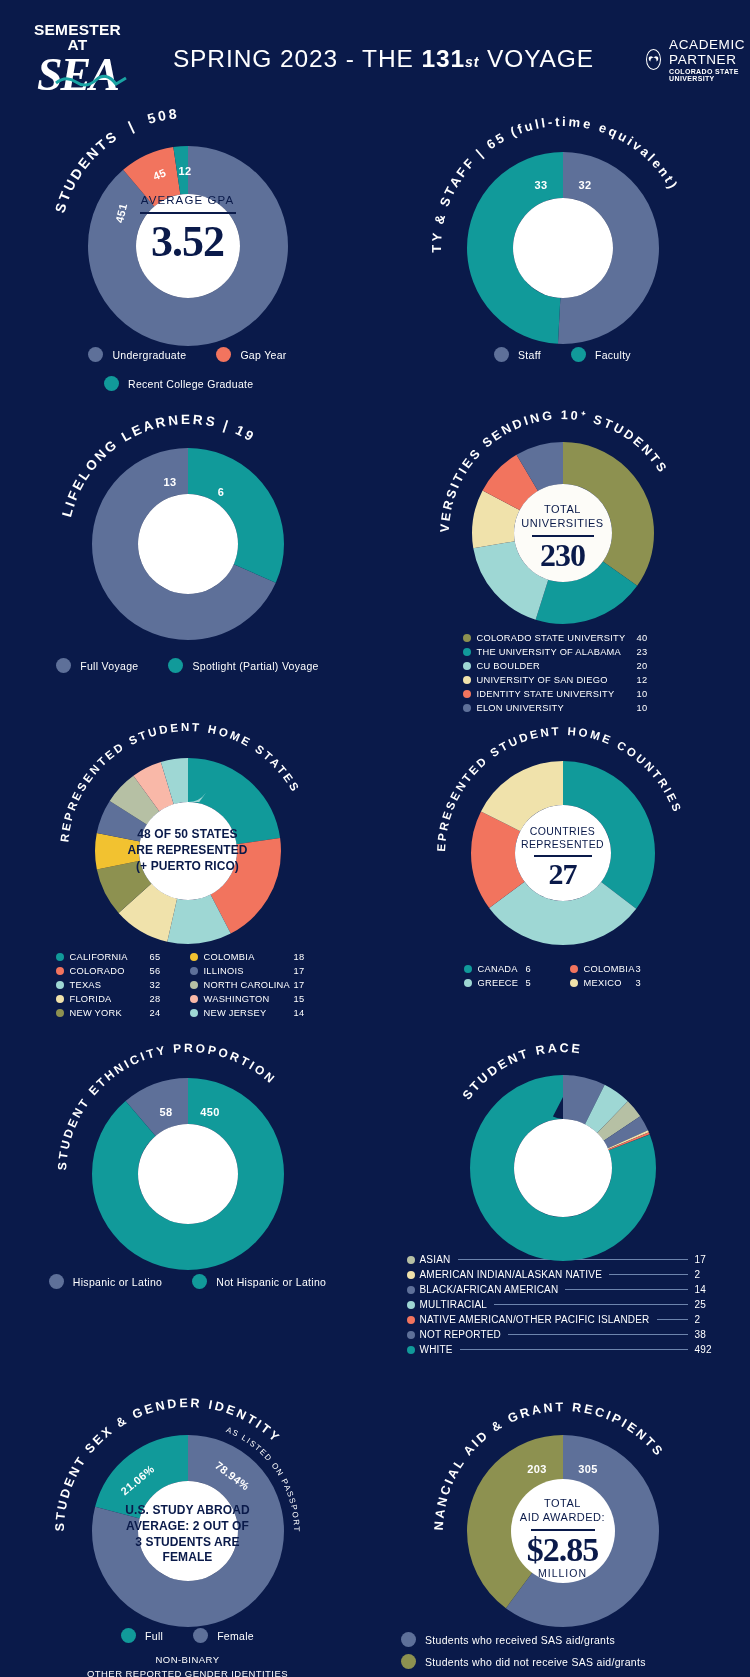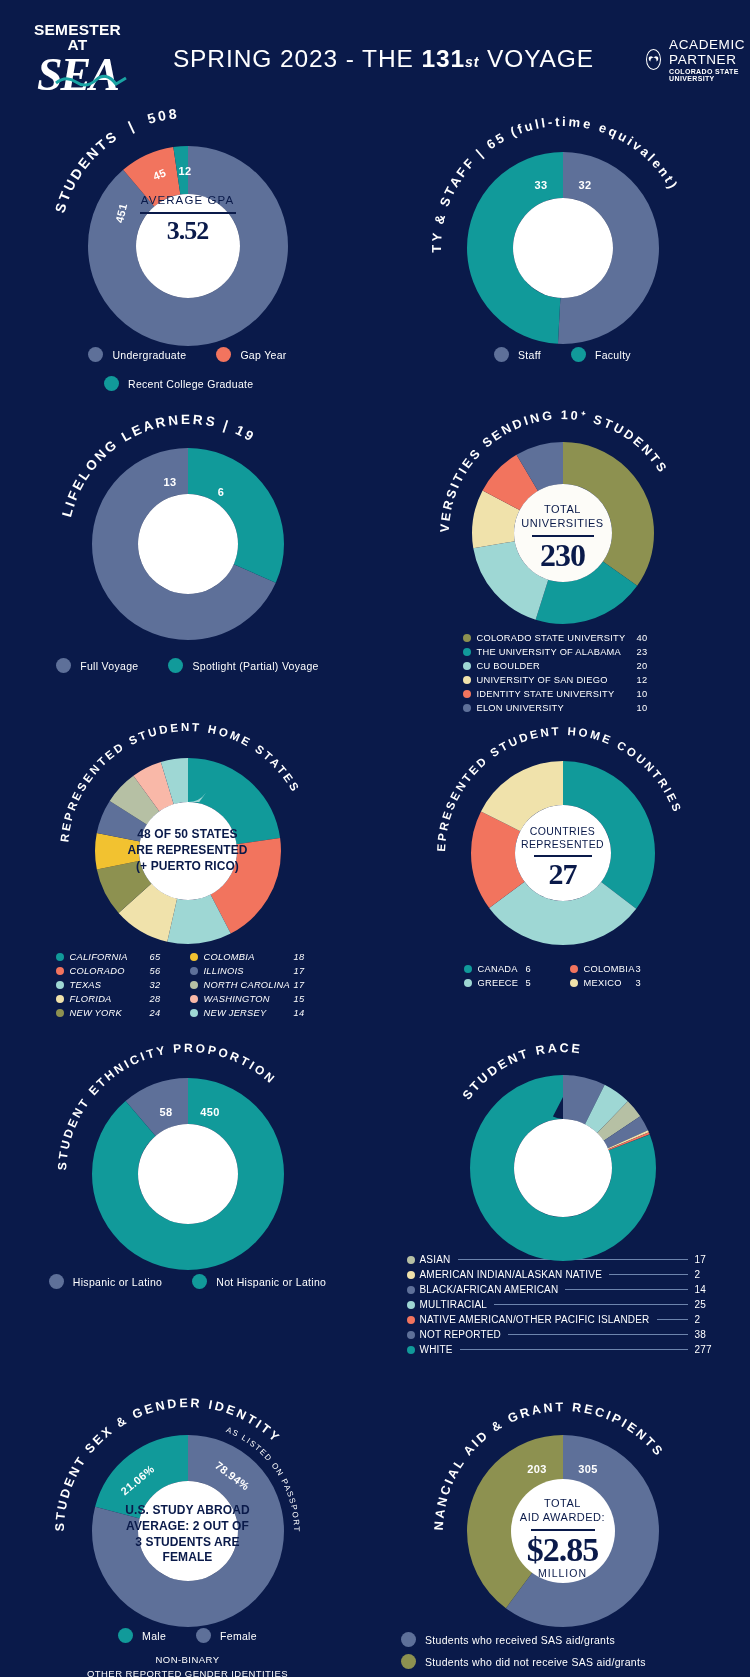--- a/index.html
+++ b/index.html
@@ -115,21 +115,21 @@
           <circle r="76" fill="none" stroke="#119a9a" stroke-width="48" transform="rotate(-90)" stroke-dasharray="11.3 466.3" stroke-dashoffset="-465.5"></circle>
           <circle r="52" fill="#ffffff"></circle>
           <text class="arc-label" x="-63" y="-32" text-anchor="middle" transform="rotate(-76 -63 -32)">451</text>
           <text class="arc-label" x="-27" y="-68" text-anchor="middle" transform="rotate(-22 -27 -68)">45</text>
           <text class="arc-label" x="-3" y="-71" text-anchor="middle" font-size="10">12</text>
         </g>
       </svg>
       <div class="center-label" style="top:75px;">
         <div class="cl-small">AVERAGE GPA</div>
         <div class="cl-rule"></div>
-        <div class="cl-big" style="font-size:26px;">3.52</div>
+        <div class="cl-big" style="font-size:44px;">3.52</div>
       </div>
     </div>
     <div class="legend" style="padding:0 60px;">
       <div class="lg-item">
           <span class="dot" style="background:#5e7099"></span>
           <span>Undergraduate</span>
         </div>
       <div class="lg-item">
           <span class="dot" style="background:#f2745e"></span>
           <span>Gap Year</span>
@@ -289,21 +289,21 @@
           <circle r="71" fill="none" stroke="#9ed7d4" stroke-width="44" transform="rotate(-90)" stroke-dasharray="21.8 424.3" stroke-dashoffset="-424.3"></circle>
           <circle r="49" fill="#ffffff"></circle>
         </g>
       </svg>
       <div class="center-label" style="top:84px;left:14px;right:14px;">
         <div class="cl-bold">48 OF 50 STATES</div>
         <div class="cl-bold">ARE REPRESENTED</div>
         <div class="cl-bold">(+ PUERTO RICO)</div>
       </div>
     </div>
-    <div class="two-col" style="gap:14px;font-style:italic;">
+    <div class="two-col" style="gap:14px;">
       <div class="col" style="width:120px;">
         <div class="ll-row">
             <span class="dot" style="background:#119a9a"></span>
             <span class="ll-name">CALIFORNIA</span>
             <span class="ll-val">65</span>
           </div>
         <div class="ll-row">
             <span class="dot" style="background:#f2745e"></span>
             <span class="ll-name">COLORADO</span>
             <span class="ll-val">56</span>
@@ -498,21 +498,21 @@
       <div class="leader-row">
           <span class="dot" style="background:#5e7099"></span>
           <span>NOT REPORTED</span>
           <span class="leader-line"></span>
           <span class="leader-val">38</span>
         </div>
       <div class="leader-row">
           <span class="dot" style="background:#119a9a"></span>
           <span>WHITE</span>
           <span class="leader-line"></span>
-          <span class="leader-val">277</span>
+          <span class="leader-val">492</span>
         </div>
     </div>
   </div>
 </div>
 
 <div class="row" style="margin-top:46px;">
 
   <div class="cell">
     <div class="chart-wrap" style="width:320px;height:215px;">
       <svg width="320" height="215" viewBox="0 0 320 215">
@@ -537,21 +537,21 @@
       <div class="center-label" style="top:100px;left:36px;right:36px;">
         <div class="cl-bold">U.S. STUDY ABROAD</div>
         <div class="cl-bold">AVERAGE: 2 OUT OF</div>
         <div class="cl-bold">3 STUDENTS ARE</div>
         <div class="cl-bold">FEMALE</div>
       </div>
     </div>
     <div class="legend" style="margin-top:10px;">
       <div class="lg-item">
           <span class="dot" style="background:#119a9a"></span>
-          <span>Male</span>
+          <span>Full</span>
         </div>
       <div class="lg-item">
           <span class="dot" style="background:#5e7099"></span>
           <span>Female</span>
         </div>
     </div>
     <div class="footnote">
       <div>NON-BINARY</div>
       <div>OTHER REPORTED GENDER IDENTITIES</div>
     </div>

